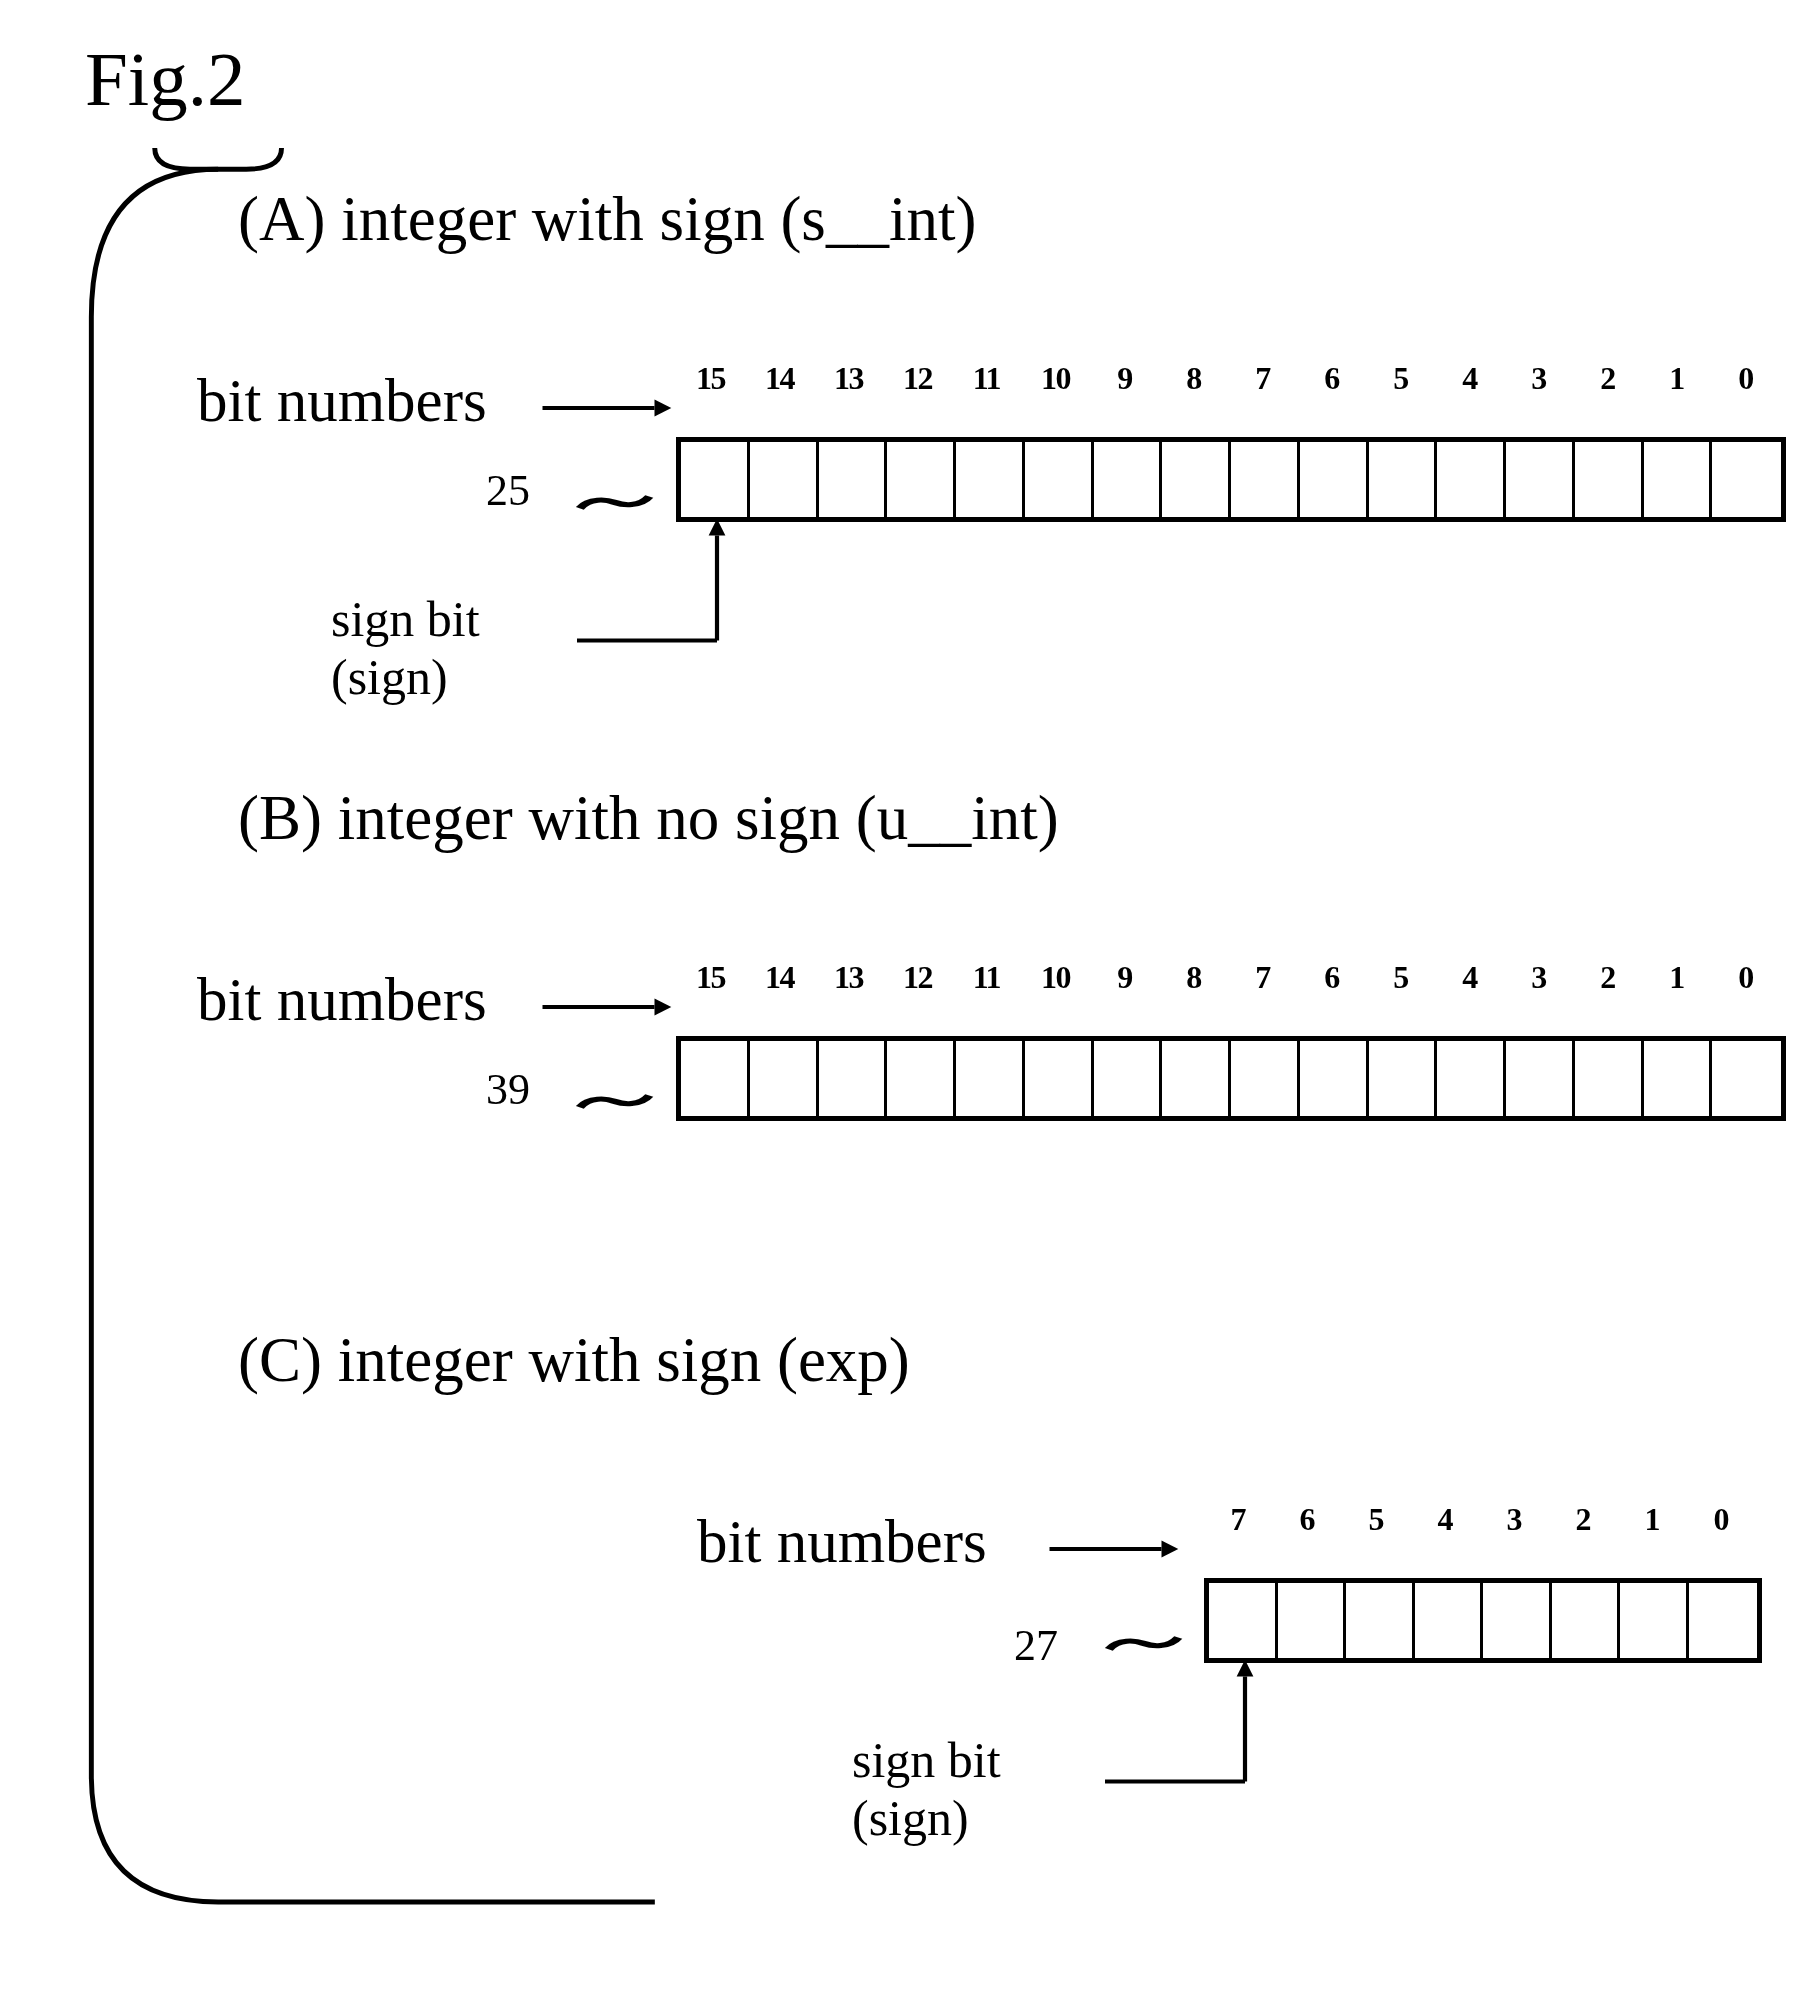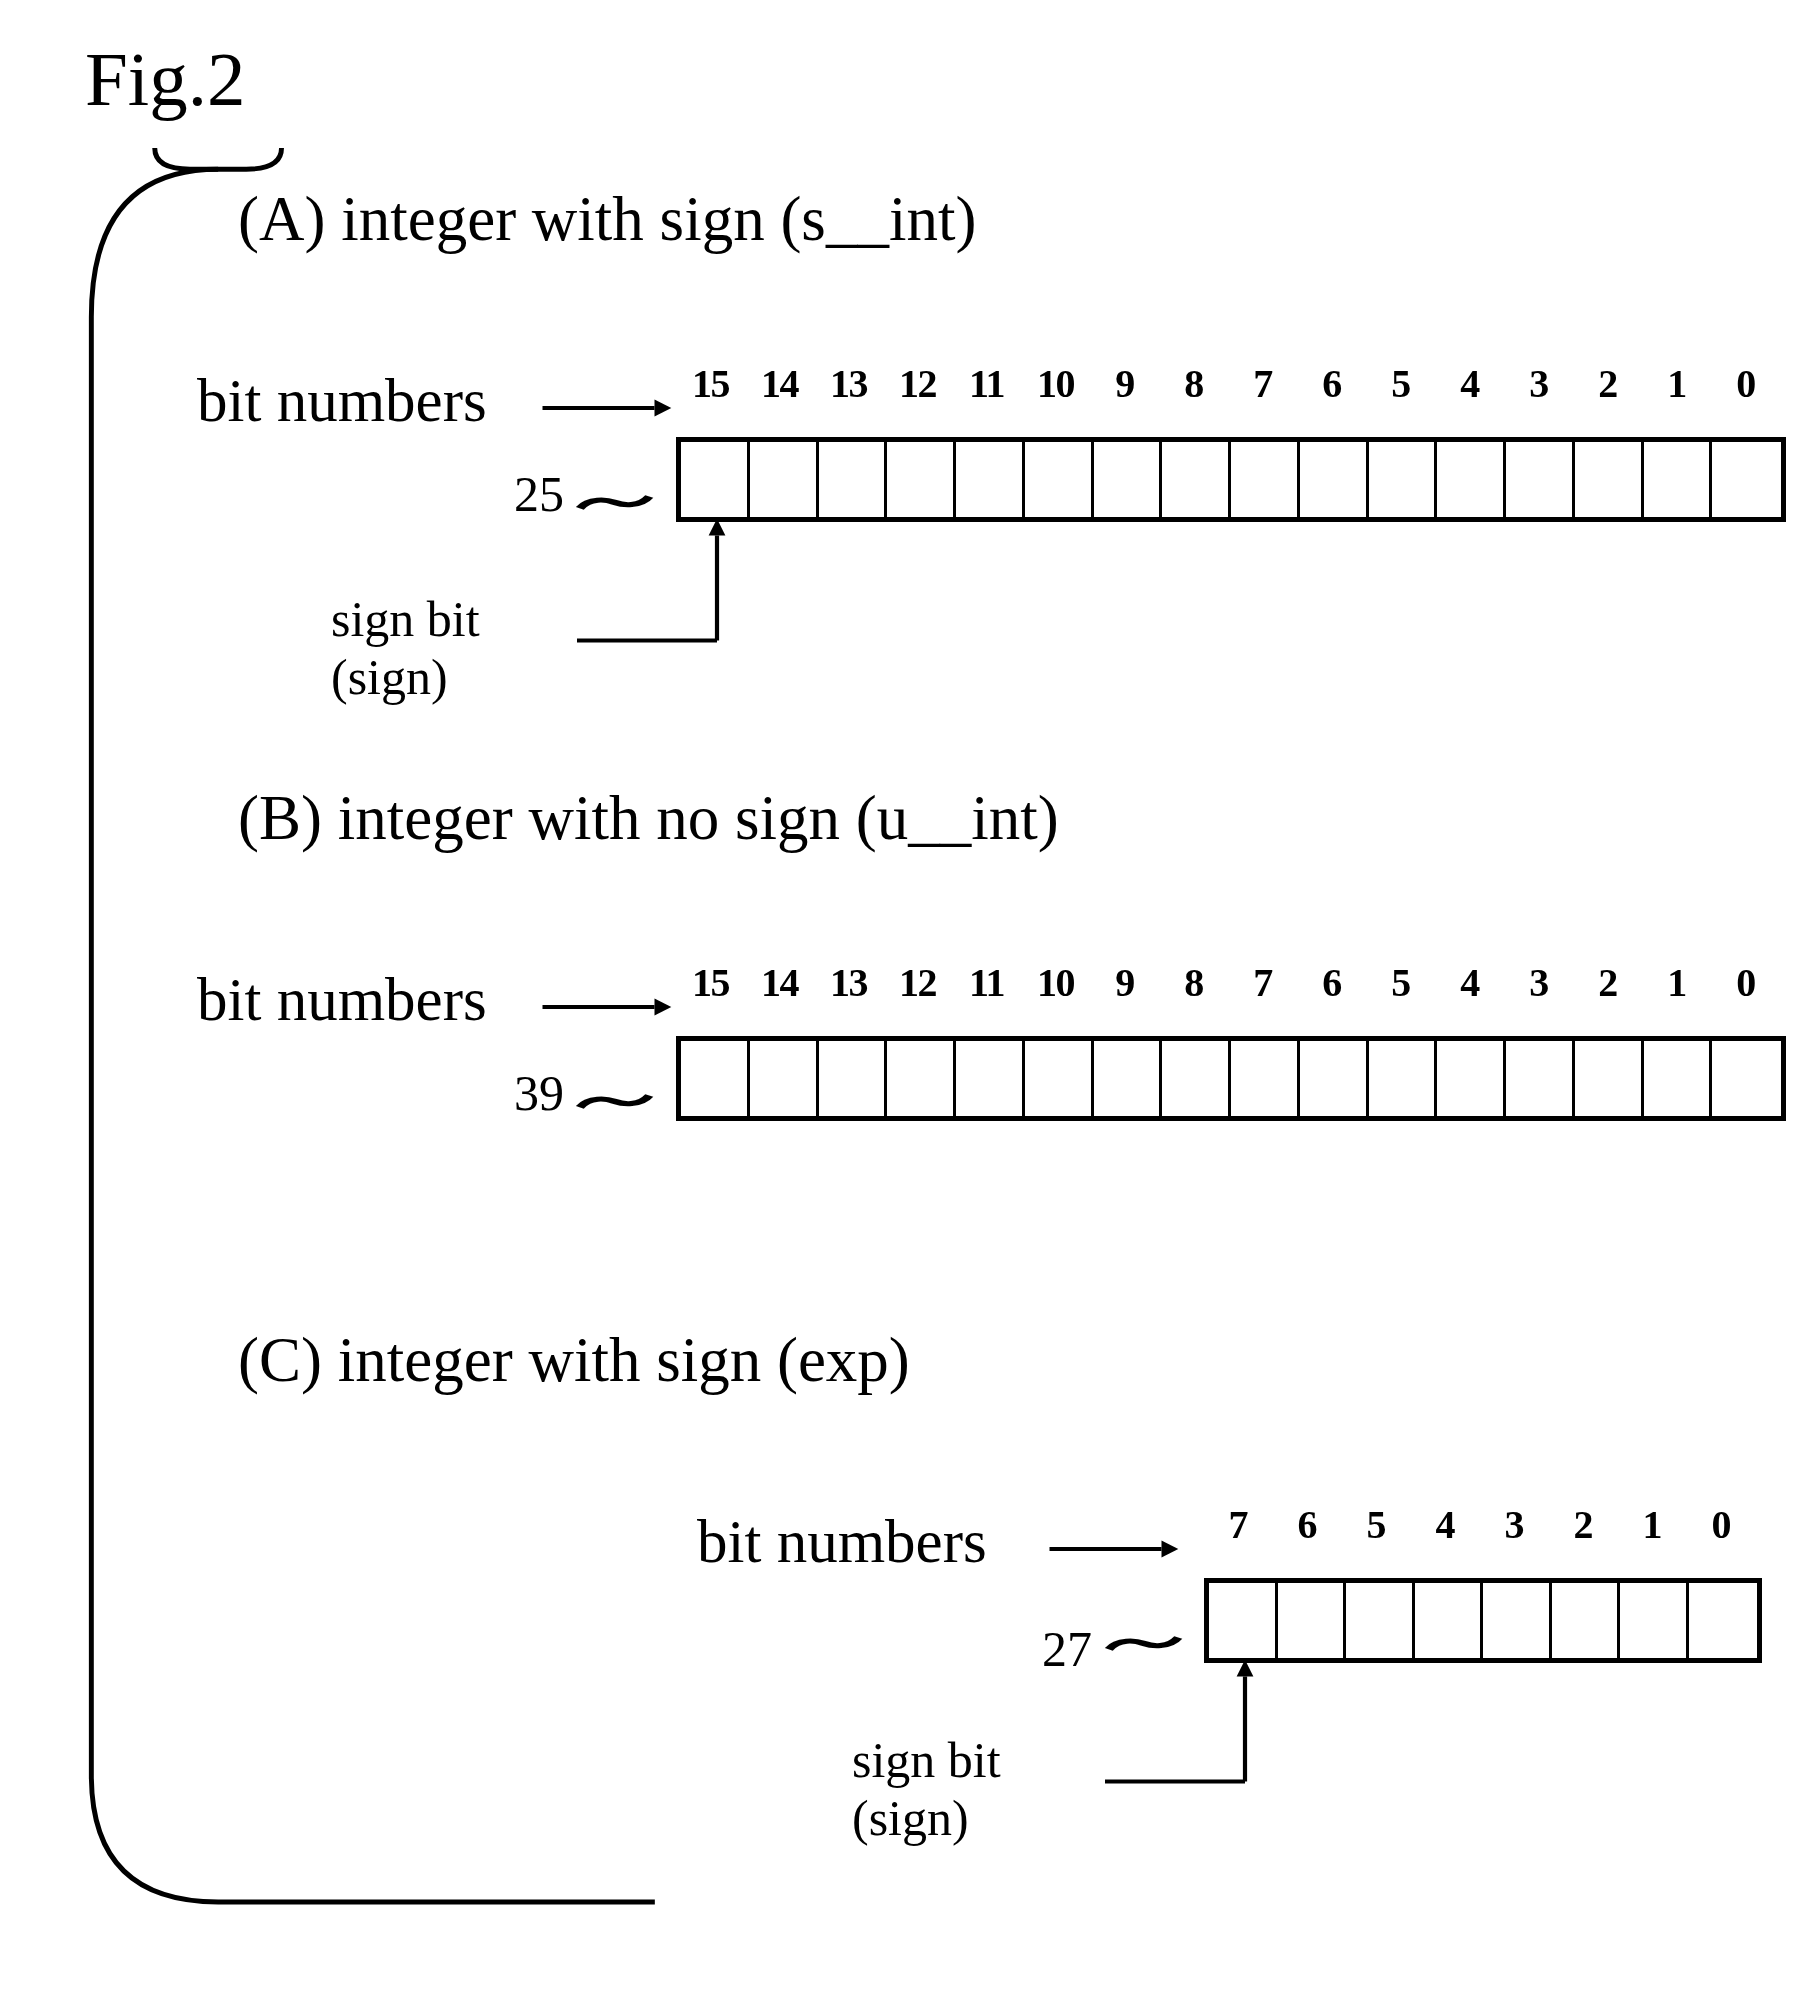--- a/index.html
+++ b/index.html
@@ -46,21 +46,21 @@
     font-size: 61px;
     position: absolute;
   }
   .arrow-h svg { overflow: visible; }
   .arrow-v svg { overflow: visible; }
 
   .bitnums {
     position: absolute;
     display: flex;
     font-weight: bold;
-    font-size: 40px;
+    font-size: 32px;
   }
   .bitnums .cell {
     width: 69px;
     text-align: center;
   }
   .bitnums.wide .cell { width: 69px; }
 
   .bitbox-outer {
     position: absolute;
     border: 5.6px solid #000;
@@ -71,22 +71,21 @@
   .bitbox-outer .cell {
     width: 69px;
     height: 100%;
     box-sizing: border-box;
     border-right: 3.5px solid #000;
   }
   .bitbox-outer .cell:last-child { border-right: none; }
 
   .ref-label {
     position: absolute;
-    font-size: 50px;
-    margin-left: 28px;
+    font-size: 44px;
   }
   .tilde {
     position: absolute;
     font-size: 49px;
     transform: scaleX(1.8) rotate(-10deg);
   }
 
   .sign-label {
     position: absolute;
     font-size: 50px;

